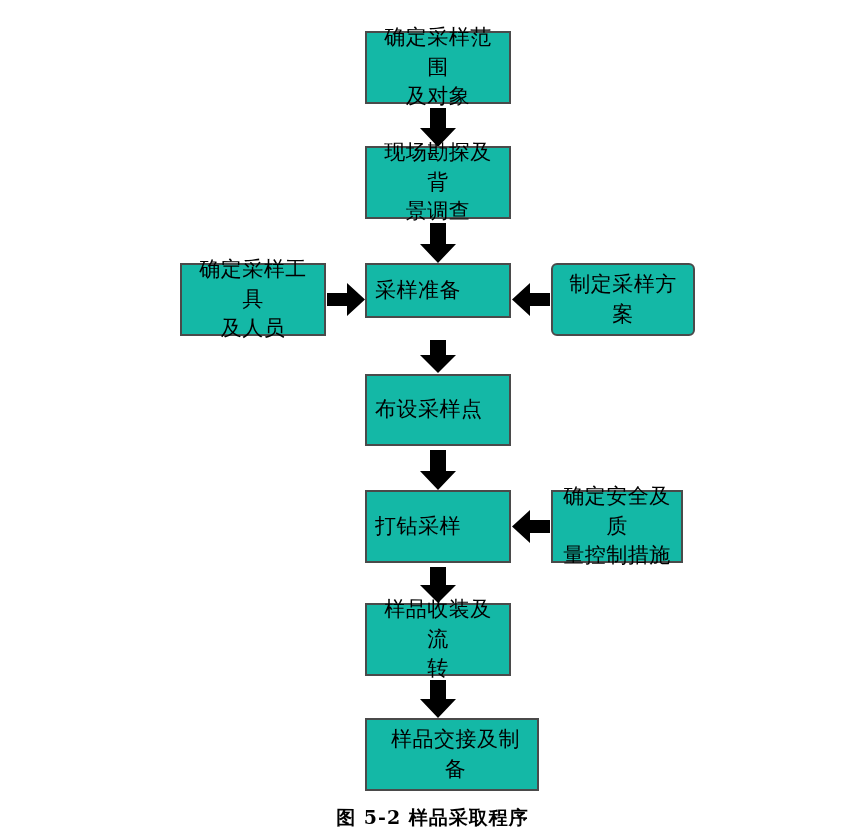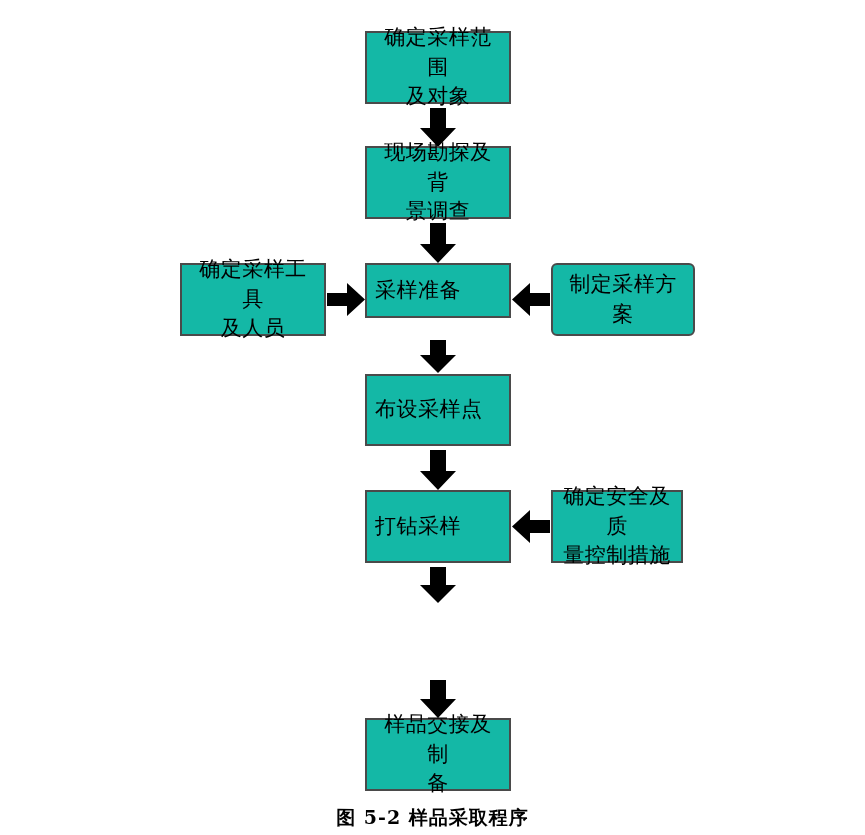--- a/index.html
+++ b/index.html
@@ -143,27 +143,31 @@
     <span class="node-text">确定安全及质
 量控制措施</span>
   </div>
 
   <div class="arrow" style="left:420px; top:567px; width:36px; height:36px;">
     <svg viewBox="0 0 36 36" preserveAspectRatio="none">
       <polygon points="10,0 26,0 26,18 36,18 18,36 0,18 10,18" fill="#000000"></polygon>
     </svg>
   </div>
 
+  <div class="node" style="left:365px; top:603px; width:146px; height:73px;">
+    <span class="node-text">样品收装及流
+转</span>
+  </div>
 
   <div class="arrow" style="left:420px; top:680px; width:36px; height:38px;">
     <svg viewBox="0 0 36 38" preserveAspectRatio="none">
       <polygon points="10,0 26,0 26,19 36,19 18,38 0,19 10,19" fill="#000000"></polygon>
     </svg>
   </div>
 
-  <div class="node" style="left:365px; top:718px; width:146px; height:73px;">
+  <div class="node" style="left:365px; top:718px; width:174px; height:73px;padding-left:16px;">
     <span class="node-text">样品交接及制
 备</span>
   </div>
 
   <div class="caption" style="top:805px;">图 5-2  样品采取程序</div>
 
 </div>
 
 </body></html>

